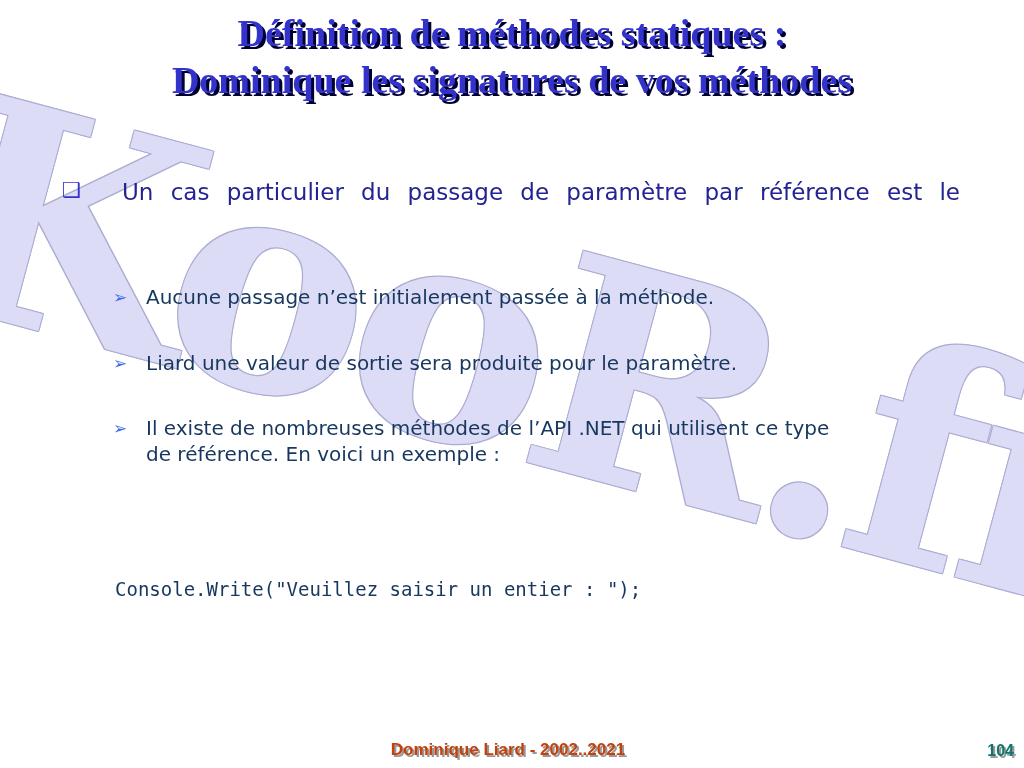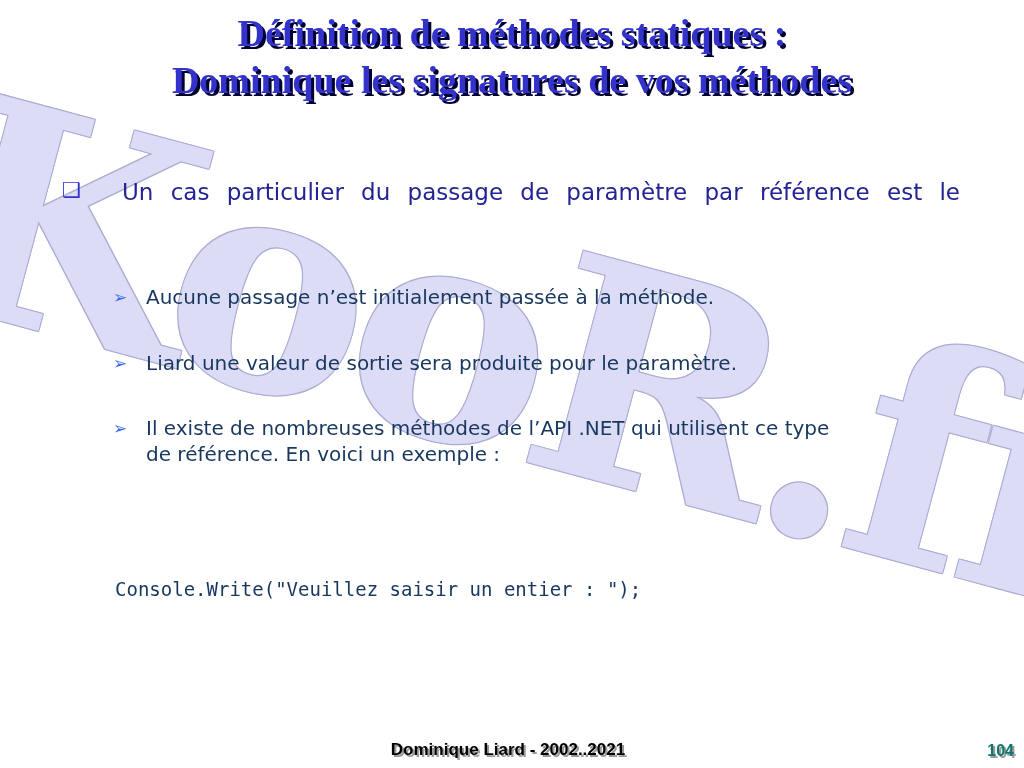--- a/index.html
+++ b/index.html
@@ -118,21 +118,21 @@
   .footer-author {
     position: absolute;
     left: 0;
     bottom: 8px;
     width: 1016px;
     z-index: 1;
     text-align: center;
     font-family: "Liberation Sans", sans-serif;
     font-weight: bold;
     font-size: 17px;
-    color: #000000;
+    color: #c2410c;
     text-shadow: 2px 2px 0 #999999;
   }
   .footer-page {
     position: absolute;
     right: 10px;
     bottom: 8px;
     z-index: 1;
     font-family: "Liberation Sans", sans-serif;
     font-weight: bold;
     font-size: 16px;

